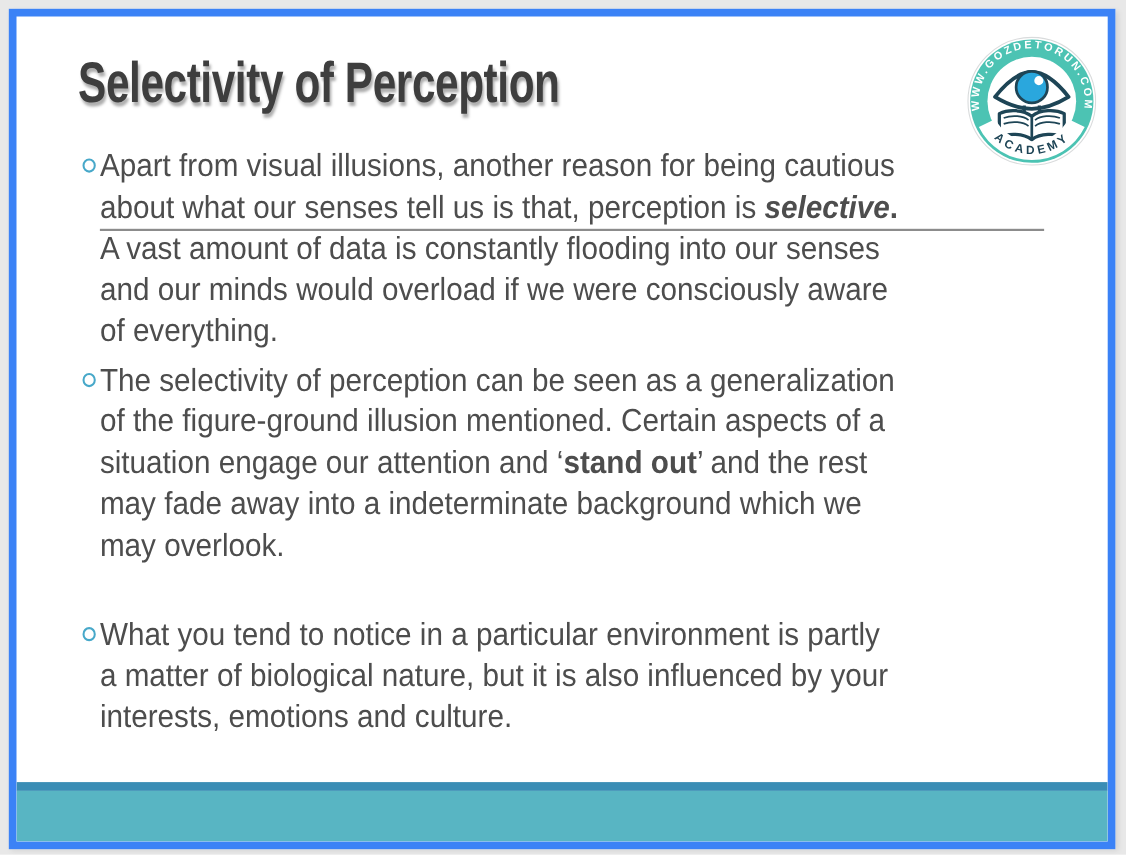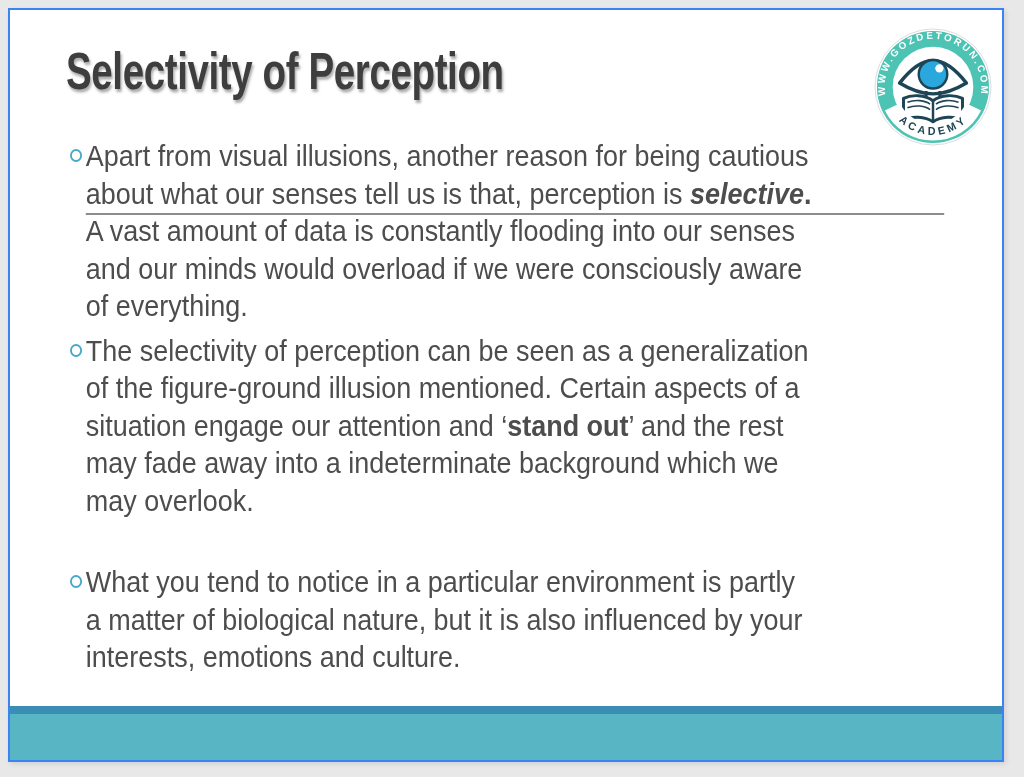--- a/index.html
+++ b/index.html
@@ -5,36 +5,36 @@
   html,body { margin:0; padding:0; }
   body {
     width:1024px; height:777px; overflow:hidden;
     font-family:"Liberation Sans", sans-serif;
     background: var(--page-background, #E8E8E8);
   }
   .stage { position:relative; width:1024px; height:777px; }
   .slide {
     position:absolute; left:8px; top:8px; width:992px; height:750px;
     background: var(--slide-background, #FFFFFF);
-    border:2px solid #3b82f6;
+    border:7px solid #3b82f6;
     box-shadow:2px 2px 5px rgba(0,0,0,0.10);
     overflow:hidden;
     text-decoration:underline;
   }
   .title {
     position:absolute; left:56px; top:30px; margin:0;
     font-size:52px; line-height:62px; font-weight:700;
     color: var(--title-text, #3E3E3E);
     letter-spacing:-0.5px;
     white-space:nowrap;
     transform:scaleX(0.74); transform-origin:0 0;
     text-shadow:2px 3px 3px rgba(50,50,50,0.40);
   }
   .logo { position:absolute; left:864px; top:18px; width:118px; height:118px; }
-  .content { position:absolute; left:60px; top:128px; }
+  .content { position:absolute; left:60px; top:118px; }
   .textwrap {
     width:940px;
     transform:scaleX(0.93); transform-origin:0 0;
     color: var(--body-text, #4D4D4D);
     font-size:29px;
   }
   .bullet-item { display:flex; margin-top:0; }
   .bullet-item + .bullet-item { margin-top:7px; }
   .bullet-item.spaced { margin-top:44px; }
   .bullet-marker-col { flex:0 0 17px; width:17px; }

